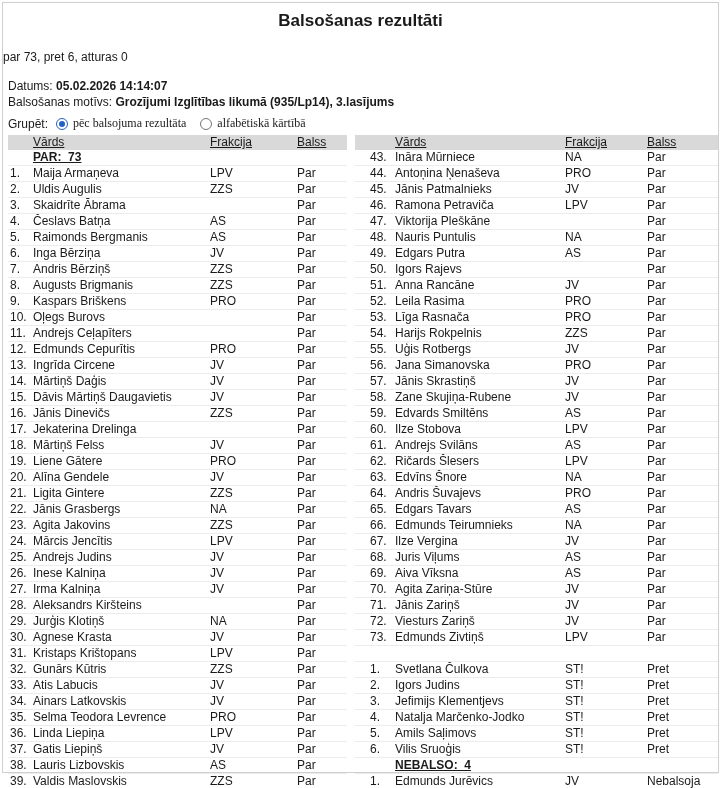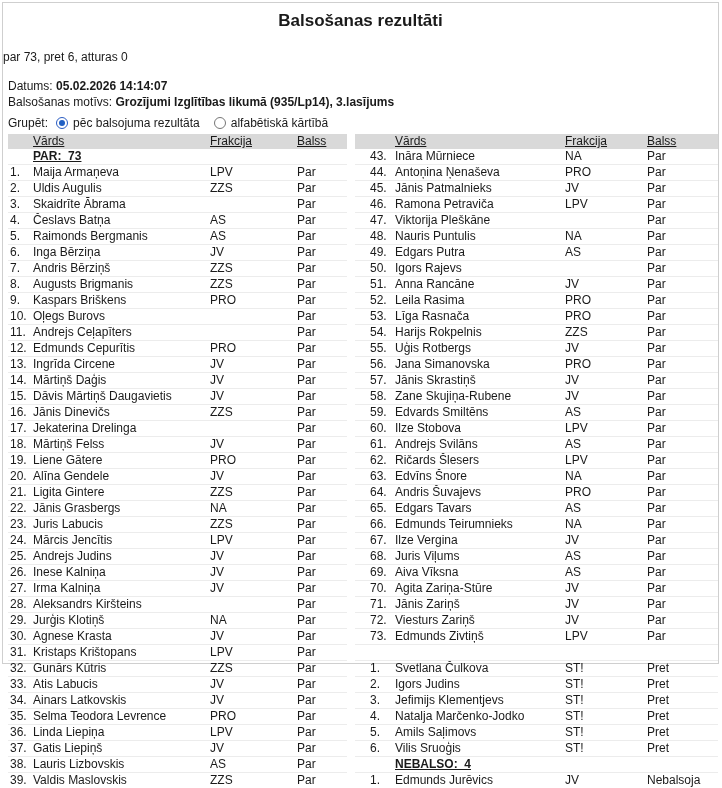--- a/index.html
+++ b/index.html
@@ -2,30 +2,30 @@
 <html><head>
 <meta charset="utf-8">
 <style>
   html,body{margin:0;padding:0;}
   body{
     width:722px;height:788px;background:#ffffff;
     font-family:"Liberation Sans","DejaVu Sans",sans-serif;
     color:#1a1a1a;position:relative;overflow:hidden;
   }
   .page{
-    position:absolute;left:2px;top:2px;width:717px;height:662px;
+    position:absolute;left:2px;top:2px;width:717px;height:771px;
     border:1px solid #cfcfcf;box-sizing:border-box;background:#fff;
   }
   .title{text-align:center;font-weight:bold;font-size:17px;margin-top:8px;}
   .subtitle{text-align:left;font-size:12px;margin-top:19px;}
   .meta{margin:14px 0 0 5px;font-size:12px;line-height:16px;}
   .meta b{font-weight:bold;}
   .grouping{margin:6px 0 4px 5px;font-size:12px;display:flex;align-items:center;}
   .grouping .glabel{margin-right:8px;}
-  .radio-opt{display:inline-flex;align-items:center;margin-right:14px;cursor:default;}
+  .radio-opt{display:inline-flex;align-items:center;margin-right:14px;cursor:default;font-family:Liberation Serif, serif;}
   .radio-dot{
     display:inline-block;width:12px;height:12px;border:1px solid #767676;
     border-radius:50%;background:#fff;box-sizing:border-box;margin-right:5px;position:relative;
   }
   .radio-dot.checked{border-color:#2a5cc2;}
   .radio-dot.checked::after{
     content:"";position:absolute;left:2px;top:2px;width:6px;height:6px;
     border-radius:50%;background:#2160c4;
   }
   .tables{display:flex;margin-left:5px;font-size:12px;}
@@ -211,21 +211,21 @@
             <span class="c-vote">Par</span>
           </div>
           <div class="trow">
             <span class="c-num">22.</span>
             <span class="c-name">Jānis Grasbergs</span>
             <span class="c-frak">NA</span>
             <span class="c-vote">Par</span>
           </div>
           <div class="trow">
             <span class="c-num">23.</span>
-            <span class="c-name">Juris Labucis</span>
+            <span class="c-name">Agita Jakovins</span>
             <span class="c-frak">ZZS</span>
             <span class="c-vote">Par</span>
           </div>
           <div class="trow">
             <span class="c-num">24.</span>
             <span class="c-name">Mārcis Jencītis</span>
             <span class="c-frak">LPV</span>
             <span class="c-vote">Par</span>
           </div>
           <div class="trow">

